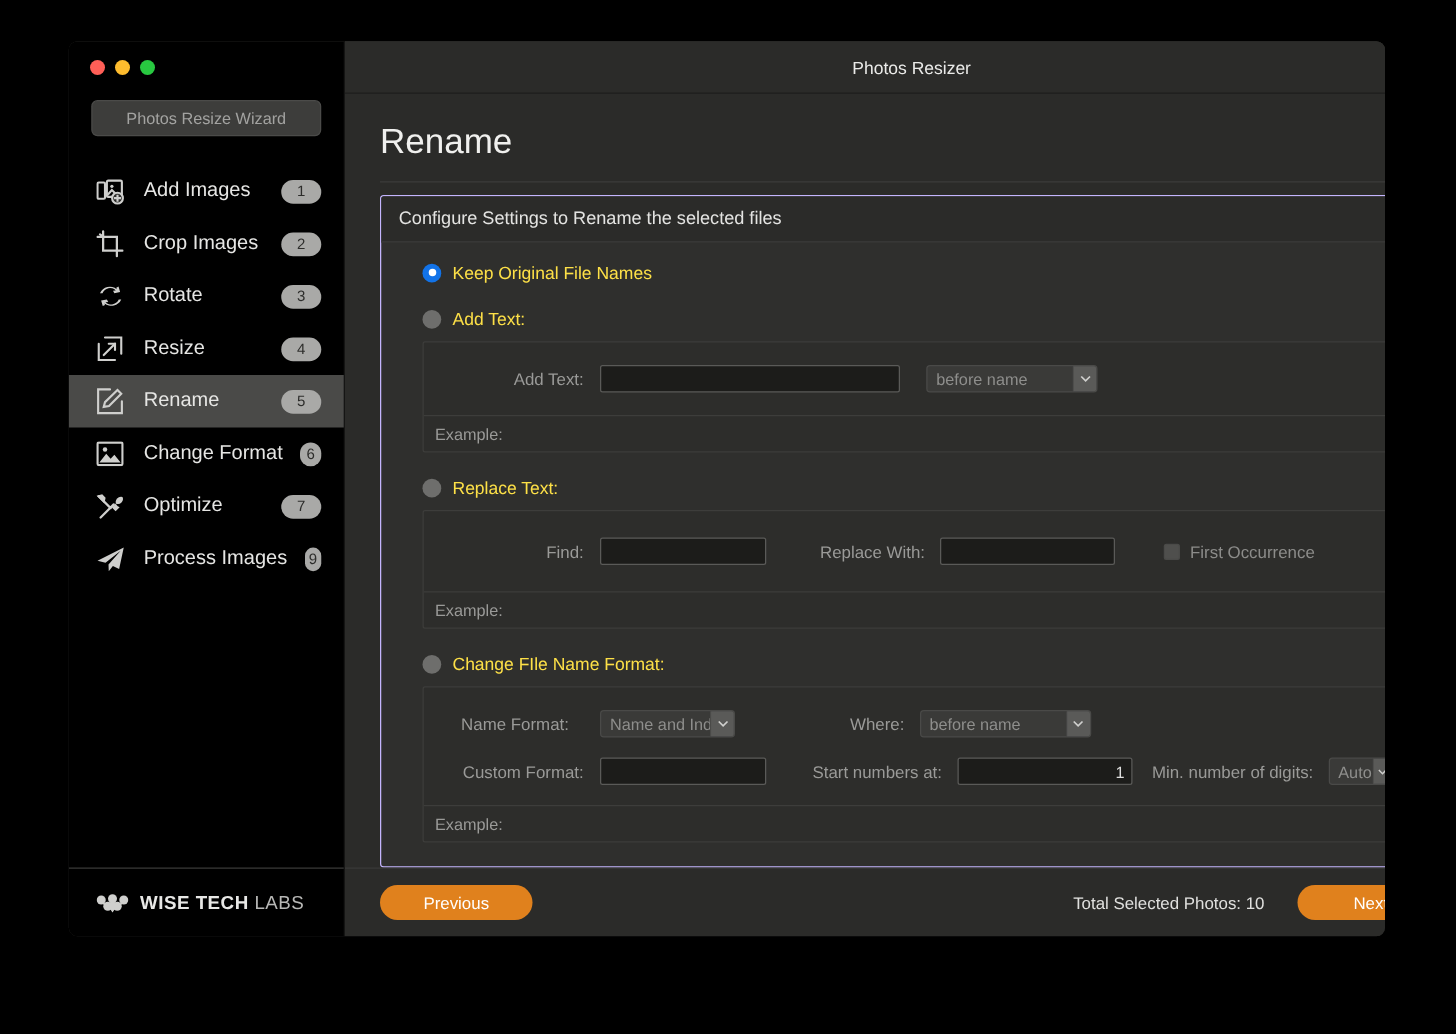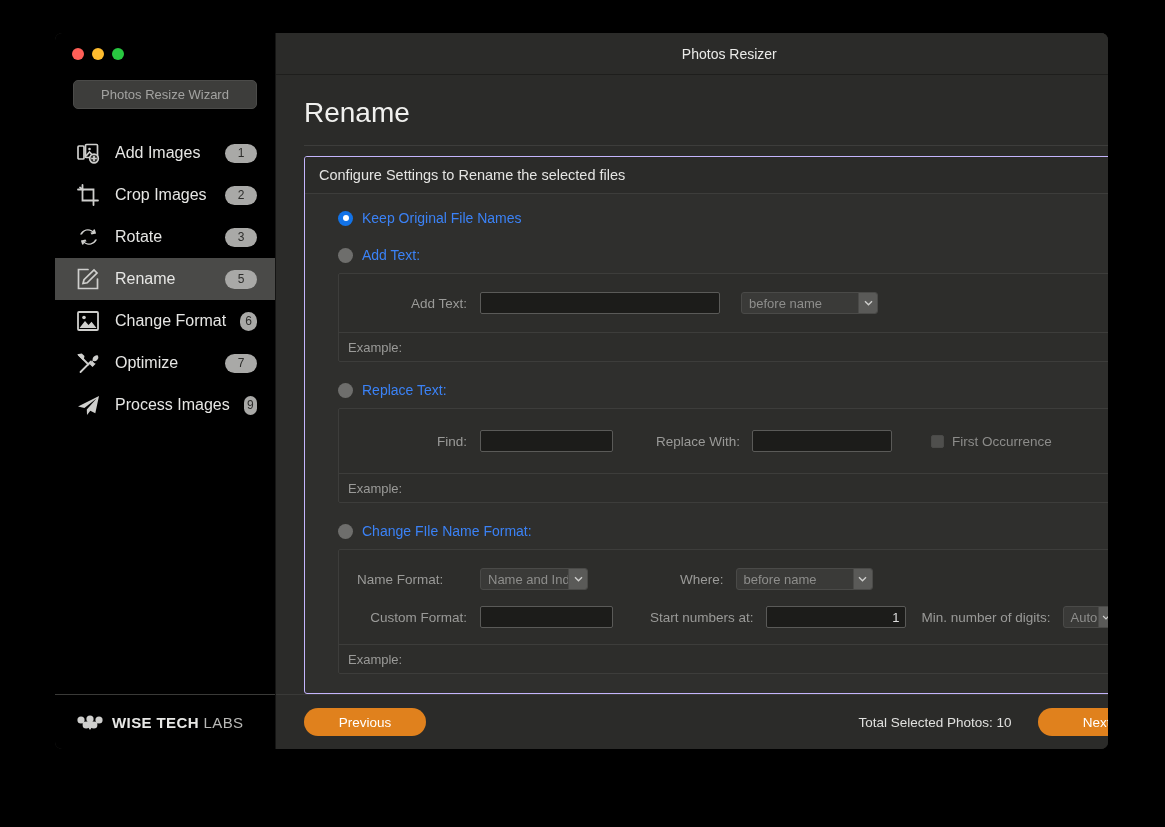--- a/index.html
+++ b/index.html
@@ -158,21 +158,21 @@
   }
   .radio.checked { background: #1273e8; }
   .radio.checked::after {
     content: "";
     position: absolute;
     left: 4.5px; top: 4.5px;
     width: 6px; height: 6px;
     border-radius: 50%;
     background: #fff;
   }
-  .radio-label { color: #3b82f6; font-size: 14px; }
+  .radio-label { color: #fde047; font-size: 14px; }
 
   
   .group {
     margin: 10px 0 0 12px;
     border: 1px solid #3d3d3b;
     border-radius: 2px;
     background: #2d2d2b;
   }
   .group-fields { padding: 14px 0; }
   .field-row {
@@ -317,20 +317,32 @@
         <span class="nav-icon">
           <svg width="23" height="20" viewBox="0 0 23 20" fill="currentColor">
             <path d="M5 7.5a6.5 6.5 0 0 1 10.6-2.2l-2.2.2 1.1 2 4.6-.9-1.3-4.4-1.8.9.4 1.2A8.6 8.6 0 0 0 3 7.5z"></path>
             <path d="M18 12.5a6.5 6.5 0 0 1-10.6 2.2l2.2-.2-1.1-2-4.6.9 1.3 4.4 1.8-.9-.4-1.2A8.6 8.6 0 0 0 20 12.5z"></path>
           </svg>
         </span>
         <span class="nav-label">Rotate</span>
         <span class="nav-badge">3</span>
       </div>
 
+      <div class="nav-item">
+        <span class="nav-icon">
+          <svg width="22" height="22" viewBox="0 0 22 22" fill="none" stroke="currentColor" stroke-width="1.7" stroke-linecap="round">
+            <path d="M7 2h13v13"></path>
+            <path d="M15 20H2V7"></path>
+            <path d="M6 16L15 7"></path>
+            <path d="M15 12V7h-5"></path>
+          </svg>
+        </span>
+        <span class="nav-label">Resize</span>
+        <span class="nav-badge">4</span>
+      </div>
 
       <div class="nav-item active">
         <span class="nav-icon">
           <svg width="22" height="22" viewBox="0 0 22 22" fill="none" stroke="currentColor" stroke-width="1.7" stroke-linecap="round">
             <path d="M11 1.5H1.5v19h19V11"></path>
             <path d="M6 15.5l1-3.8L17 2l3 3-9.8 9.8z"></path>
           </svg>
         </span>
         <span class="nav-label">Rename</span>
         <span class="nav-badge">5</span>
@@ -457,21 +469,21 @@
           </div>
         </div>
 
         <div class="radio-row" style="padding-left:12px; margin-top:20px;">
           <span class="radio"></span>
           <span class="radio-label">Change FIle Name Format:</span>
         </div>
         <div class="group">
           <div class="group-fields" style="padding:16px 0 14px 0;">
             <div class="field-row">
-              <span class="flabel" style="width:110px; text-align:left; margin-right:13px;">Name Format:</span>
+              <span class="flabel" style="width:110px; text-align:center; margin-right:13px;">Name Format:</span>
               <div class="sel" style="width:108px;">
                 <span>Name and Index</span>
                 <span class="arrow">
                   <svg width="9" height="6" viewBox="0 0 9 6" fill="none" stroke="#cfcfcd" stroke-width="1.4">
                       <path d="M1 1.2l3.5 3.5L8 1.2"></path>
                     </svg>
                 </span>
               </div>
               <span class="flabel" style="margin-left:92px; margin-right:12px;">Where:</span>
               <div class="sel" style="width:137px;">

